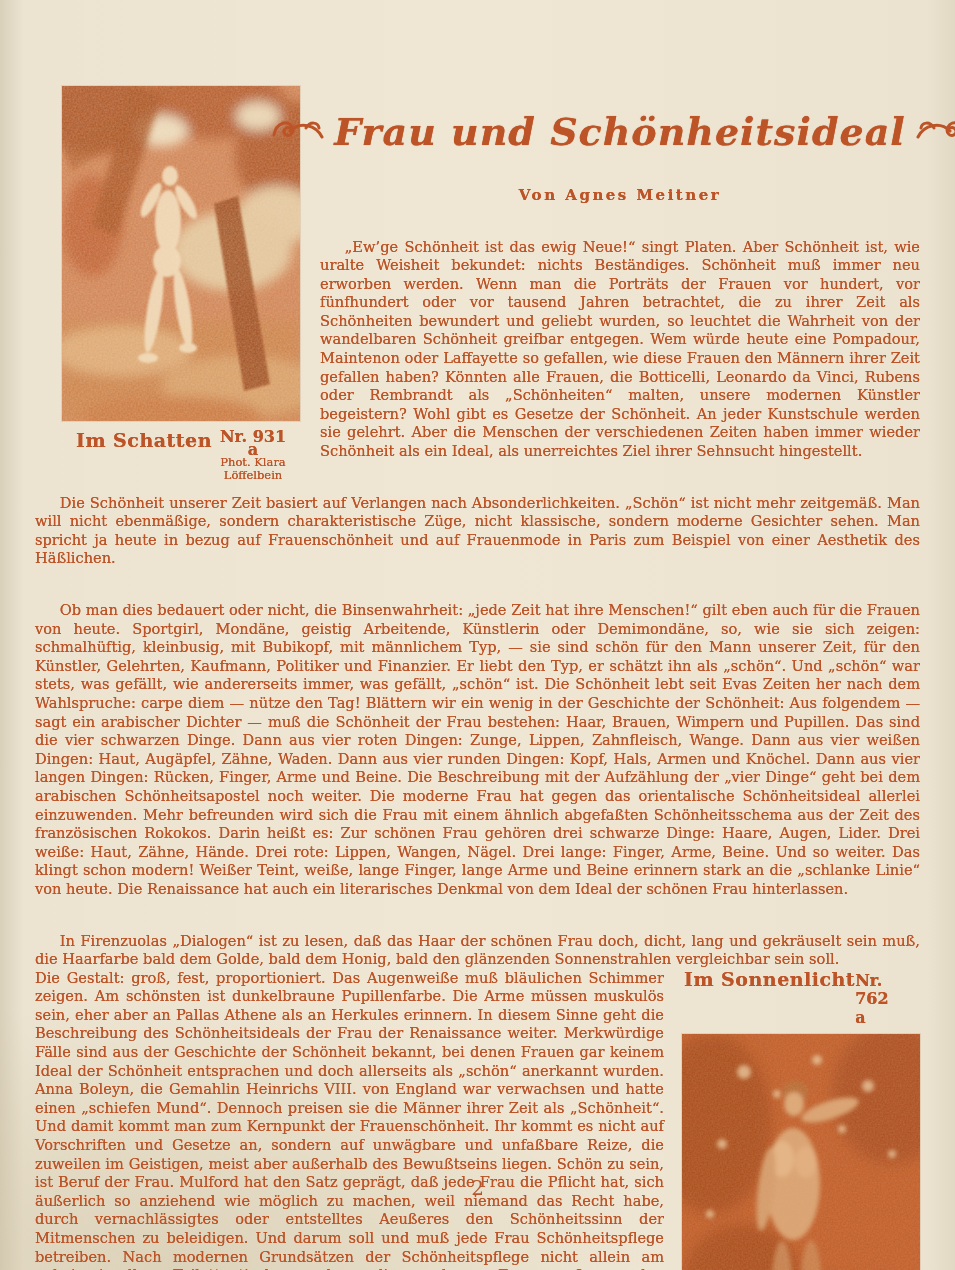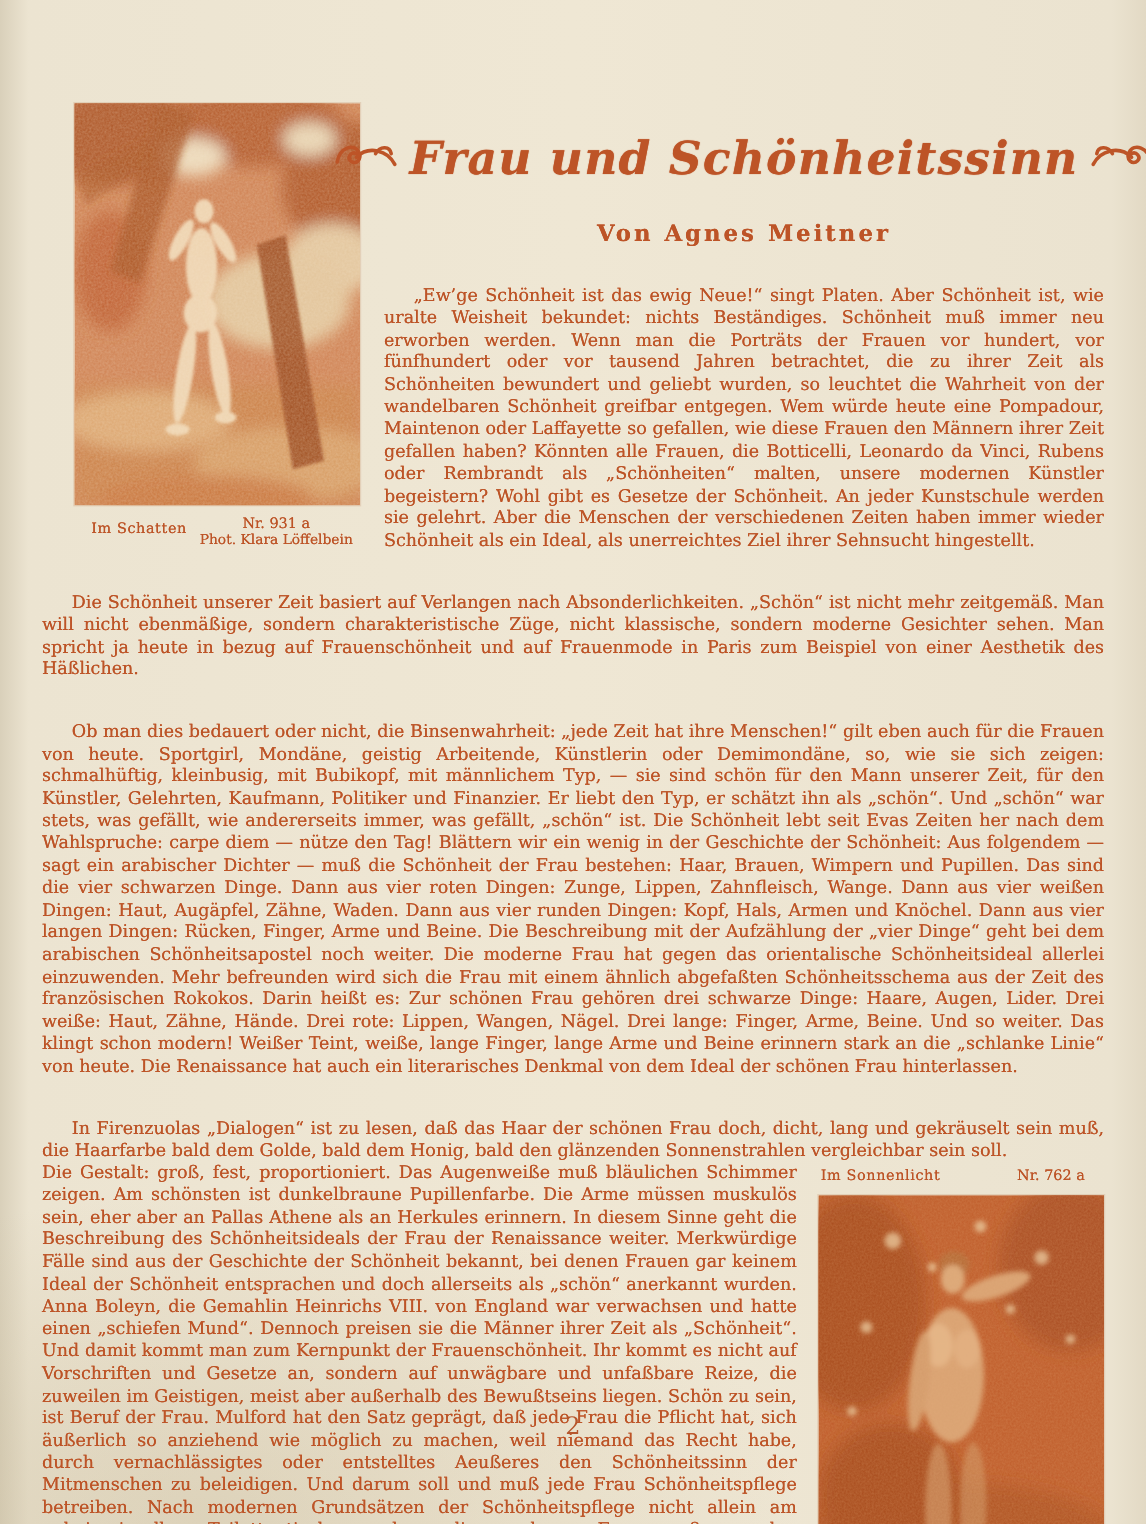--- a/index.html
+++ b/index.html
@@ -34,45 +34,45 @@
     display: block;
     box-shadow: 0 0 0 1px rgba(170,90,40,0.15);
   }
   .caption-row {
     display: flex; justify-content: space-between; align-items: flex-start;
     margin-top: 9px;
     text-align: left;
   }
   .caption-row.above { margin: 0 0 7px 0; align-items: baseline; justify-content: space-between; }
   .caption-title {
-    font-size: 12px; line-height: 20px;
-    font-weight: normal;
+    font-size: 19px; line-height: 20px;
+    font-weight: bold;
     letter-spacing: 0.5px;
     padding-left: 14px;
     white-space: nowrap;
   }
   .caption-meta { text-align: center; font-size: 11.5px; line-height: 13px; padding-right: 6px; }
-  .caption-number { font-size: 12px; }
+  .caption-number { font-size: 16px; font-weight: bold; }
   
   .masthead { text-align: center; margin-bottom: 10px; }
   .title-line {
     display: flex; align-items: center; justify-content: center;
     gap: 10px;
     white-space: nowrap;
   }
   .page-title {
     font-size: 38px; line-height: 46px;
     font-style: italic; font-weight: bold;
     letter-spacing: 1px;
     text-shadow: 0 0 0.8px currentColor;
   }
   .flourish svg { display: block; }
   .byline {
     margin-top: 5px;
-    font-size: 19px; letter-spacing: 2.5px;
+    font-size: 15px; letter-spacing: 2.5px;
     font-weight: bold;
   }
   
   .article p { margin: 0; }
   .article p.ind { text-indent: 1.7em; margin-top: 33px; }
   
   .page-number {
     position: absolute;
     top: 1176px; left: 0; right: 0;
     text-align: center;
@@ -156,21 +156,21 @@
       <div class="title-line">
         <span class="flourish">
           <svg width="52" height="34" viewBox="0 0 52 34">
             <g fill="none" stroke="#bd5427" stroke-width="3" stroke-linecap="round">
               <path d="M2,20 C4,8 16,4 20,12 C23,18 17,23 13,19 C10,16 14,11 18,13"></path>
               <path d="M18,16 C28,6 44,10 50,22"></path>
               <path d="M34,13 C38,6 46,7 47,13"></path>
             </g>
           </svg>
         </span>
-        <h1 class="page-title">Frau und Schönheitssinn</h1>
+        <h1 class="page-title">Frau und Schönheitsideal</h1>
         <span class="flourish">
           <svg width="52" height="34" viewBox="0 0 52 34" style="transform:scaleX(-1)">
             <g fill="none" stroke="#bd5427" stroke-width="3" stroke-linecap="round">
               <path d="M2,20 C4,8 16,4 20,12 C23,18 17,23 13,19 C10,16 14,11 18,13"></path>
               <path d="M18,16 C28,6 44,10 50,22"></path>
               <path d="M34,13 C38,6 46,7 47,13"></path>
             </g>
           </svg>
         </span>
       </div>

